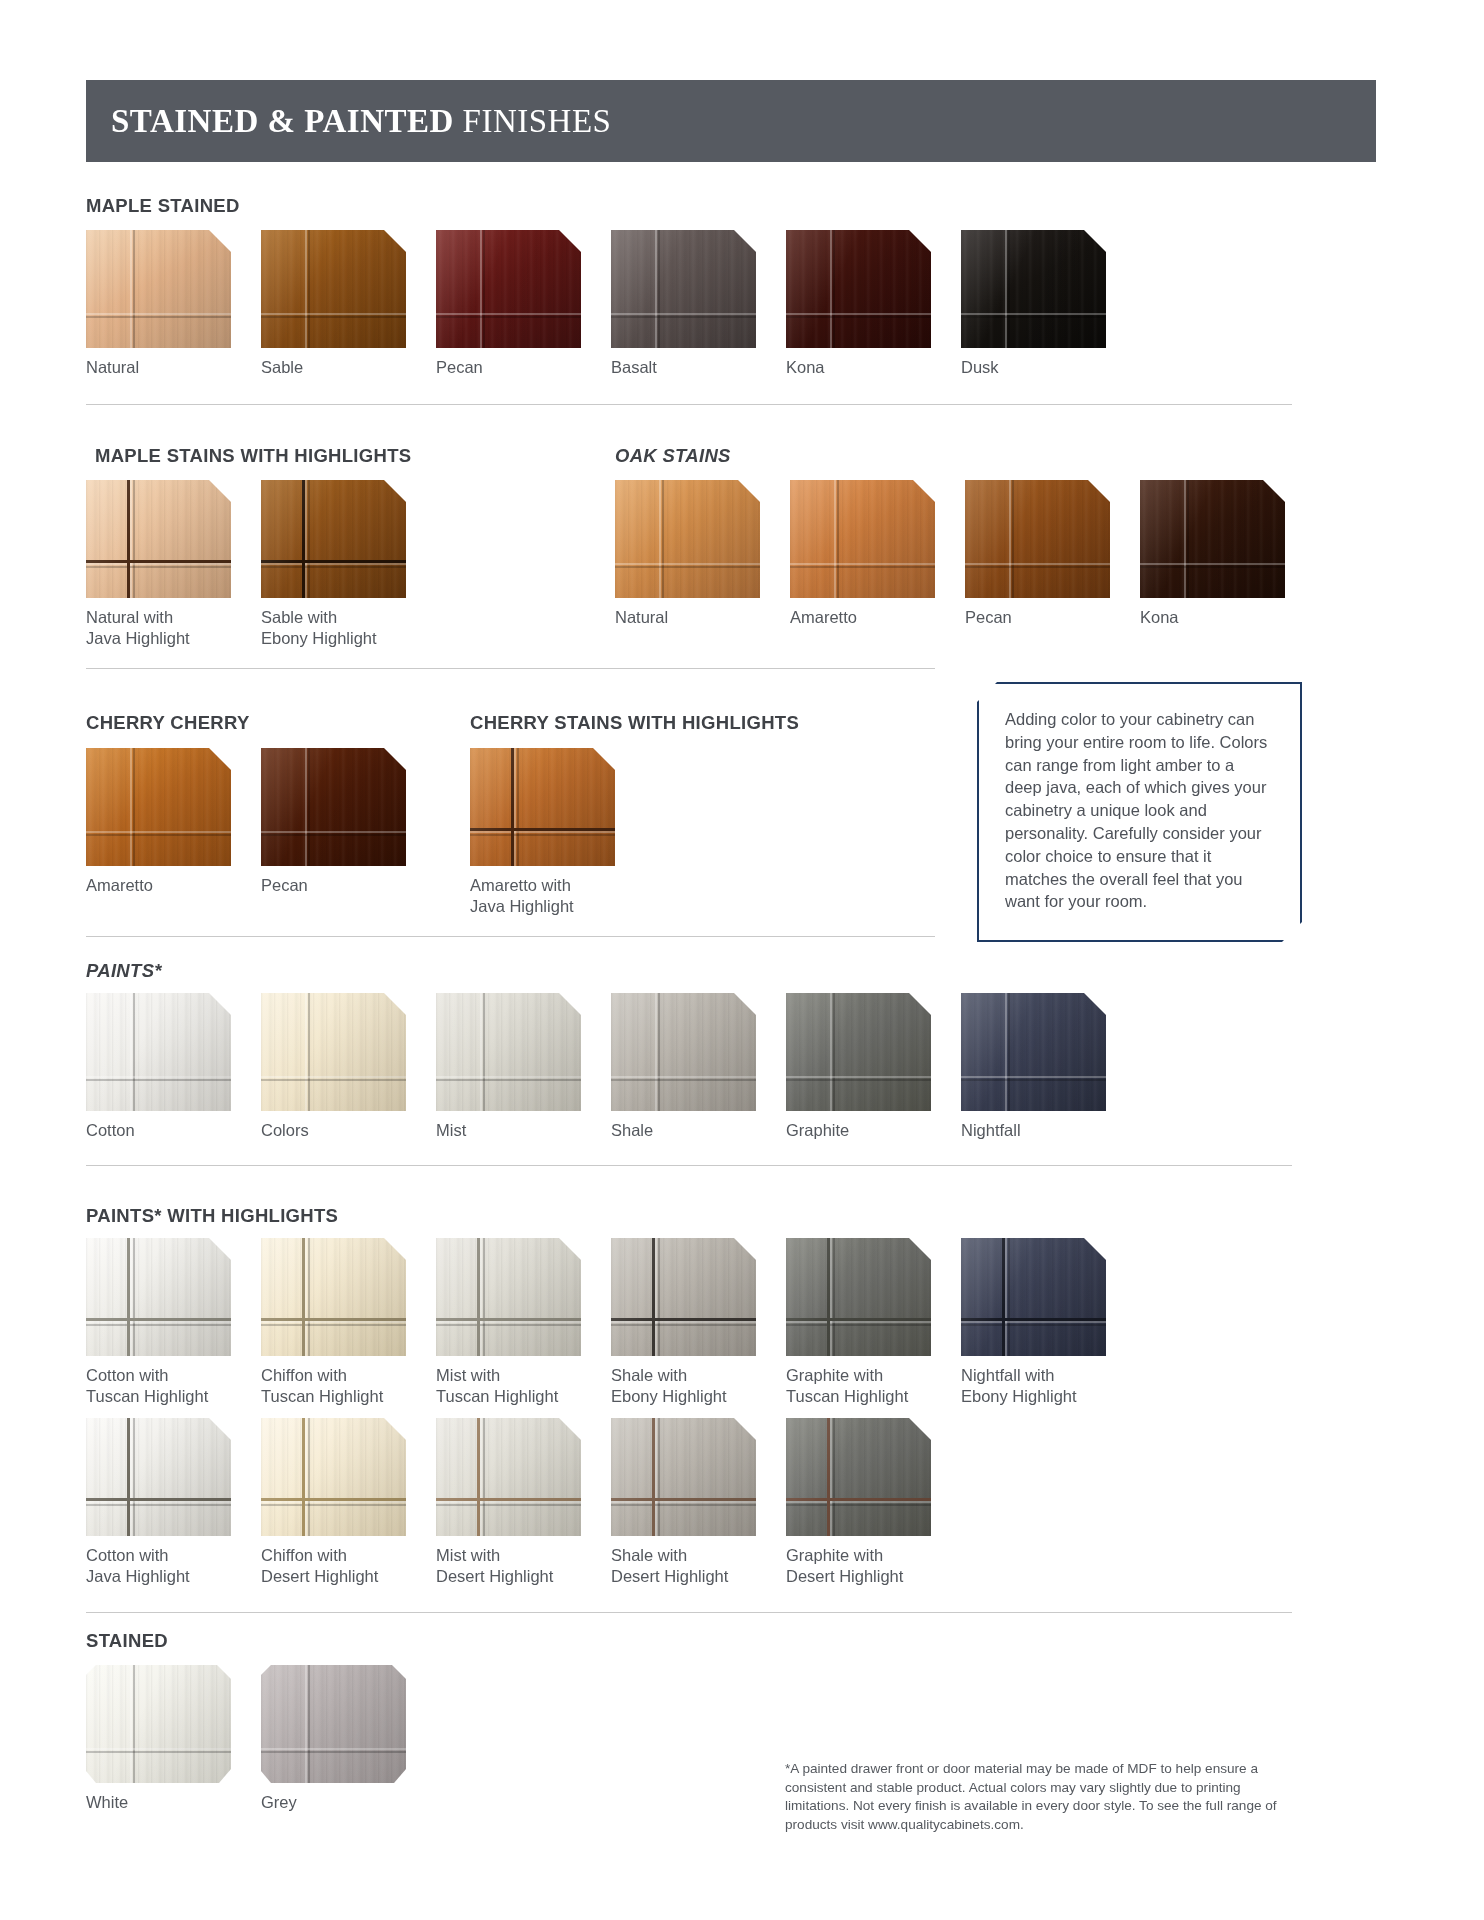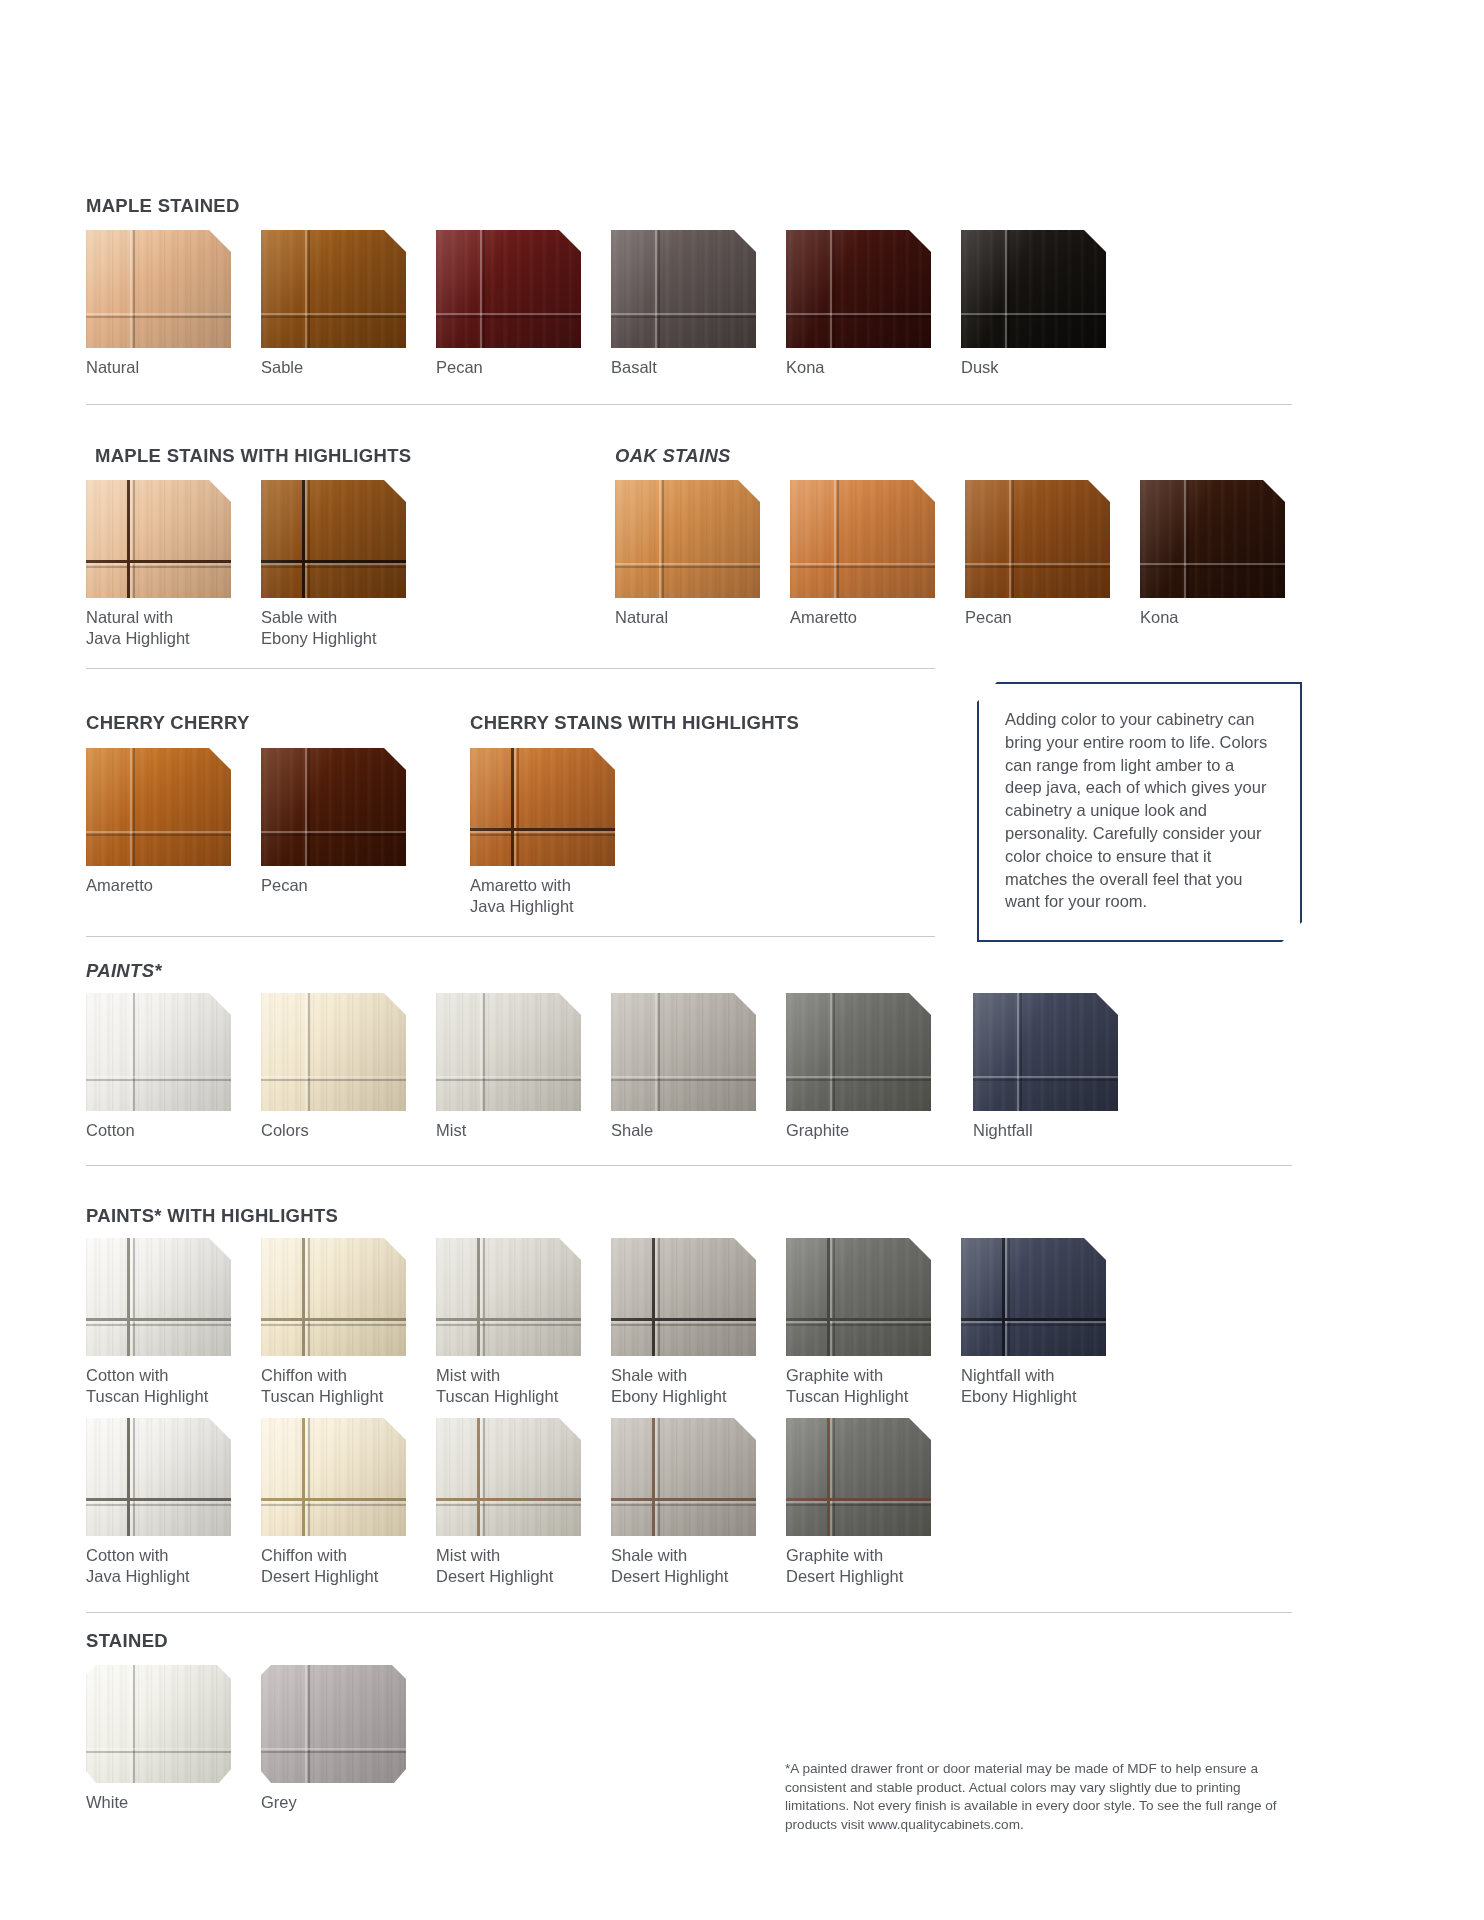--- a/index.html
+++ b/index.html
@@ -142,20 +142,25 @@
     font-size: 13.6px;
     line-height: 18.5px;
     color: #55595f;
   }
 </style>
 </head>
 <body>
 
 <div class="page">
 
+  <div class="banner">
+    <div class="banner-title">
+      <span class="strong">STAINED &amp; PAINTED</span><span class="light"> FINISHES</span>
+    </div>
+  </div>
 
   <div class="sec-head" style="left:86px; top:195px;">MAPLE STAINED</div>
   <div id="grp-maple">
       <div class="sw-wrap" style="left: 86px; top: 230px;">
         <div class="swatch" style="width: 145px; height: 118px;">
           <div class="base" style="background: linear-gradient(150deg, rgb(240, 205, 168) 0%, rgb(226, 177, 136) 45%, rgb(202, 160, 124) 100%);"></div>
           <div class="grain"></div>
           <div class="rail-v" style="left: 44px;"></div>
           <div class="rail-v dark" style="left: 47px;"></div>
           <div class="rail-h" style="top: 83px;"></div>
@@ -421,21 +426,21 @@
           <div class="base" style="background: linear-gradient(150deg, rgb(127, 128, 121) 0%, rgb(107, 108, 104) 45%, rgb(86, 87, 79) 100%);"></div>
           <div class="grain"></div>
           <div class="rail-v" style="left: 44px;"></div>
           <div class="rail-v dark" style="left: 47px;"></div>
           <div class="rail-h" style="top: 83px;"></div>
           <div class="rail-h dark" style="top: 86px;"></div>
           <div class="sheen"></div>
         </div>
         <div class="sw-label">Graphite</div>
       </div>
-      <div class="sw-wrap" style="left: 961px; top: 993px; margin-left: 12px;">
+      <div class="sw-wrap" style="left: 961px; top: 993px;">
         <div class="swatch" style="width: 145px; height: 118px;">
           <div class="base" style="background: linear-gradient(150deg, rgb(76, 82, 102) 0%, rgb(59, 64, 84) 45%, rgb(43, 48, 65) 100%);"></div>
           <div class="grain"></div>
           <div class="rail-v" style="left: 44px;"></div>
           <div class="rail-v dark" style="left: 47px;"></div>
           <div class="rail-h" style="top: 83px;"></div>
           <div class="rail-h dark" style="top: 86px;"></div>
           <div class="sheen"></div>
         </div>
         <div class="sw-label">Nightfall</div>

